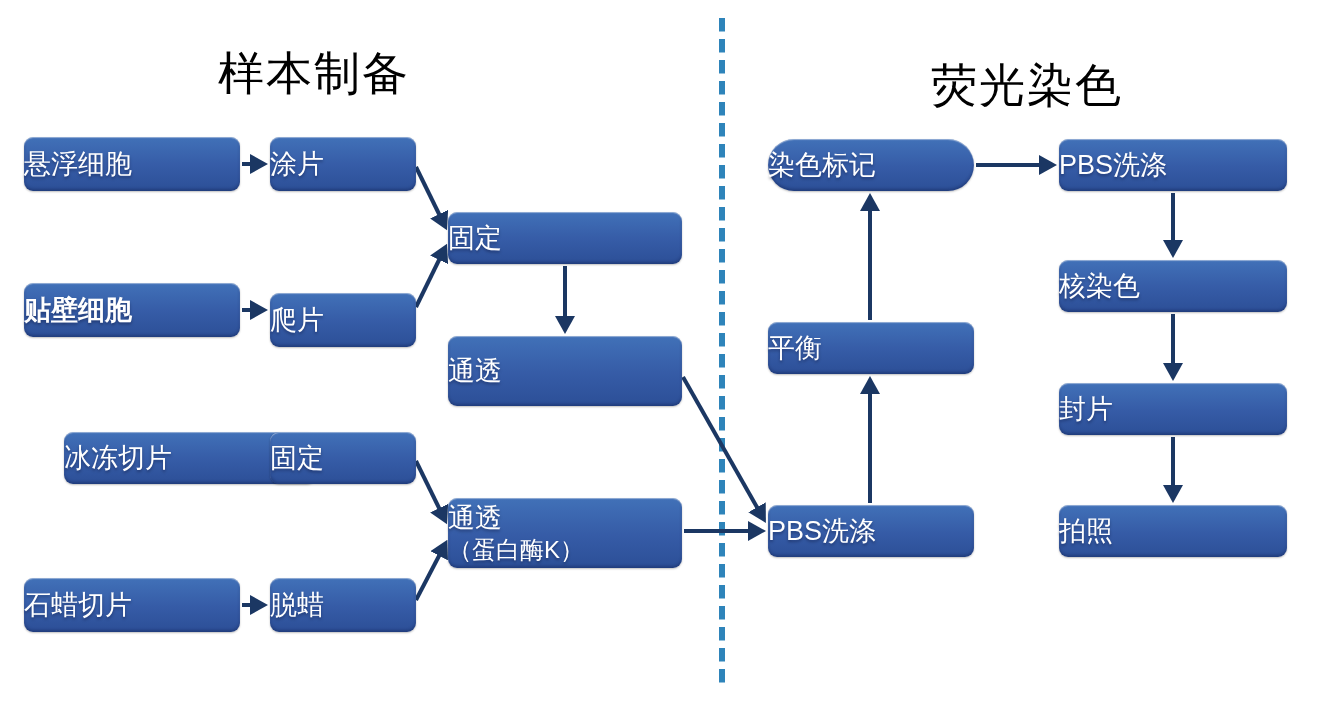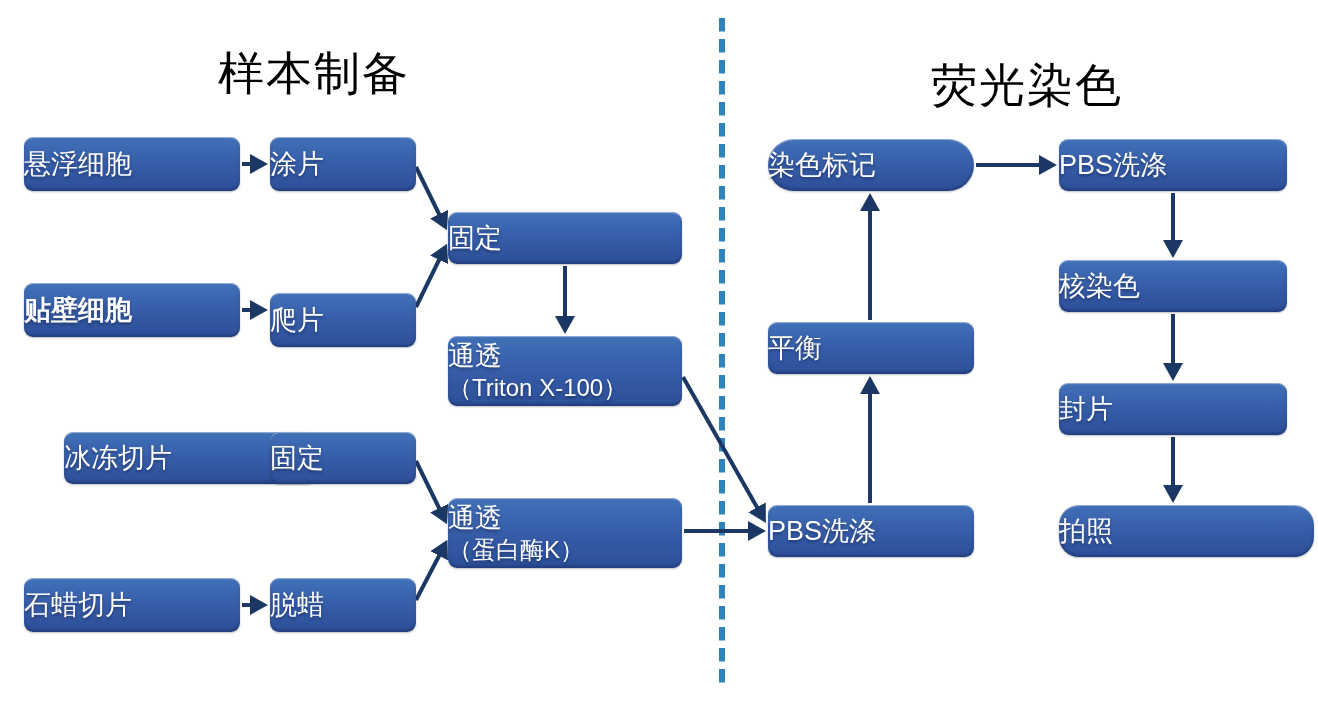--- a/index.html
+++ b/index.html
@@ -35,21 +35,21 @@
   .n8 {left:270px; top:432px; width:146px; height:52px;}
   .n9 {left:24px;  top:578px; width:216px; height:54px;}
   .n10{left:270px; top:578px; width:146px; height:54px;}
   .n11{left:448px; top:498px; width:234px; height:70px;}
   .n12{left:768px; top:505px; width:206px; height:52px;}
   .n13{left:768px; top:322px; width:206px; height:52px;}
   .n14{left:768px; top:139px; width:206px; height:52px;border-radius:26px;}
   .n15{left:1059px;top:139px; width:228px; height:52px;}
   .n16{left:1059px;top:260px; width:228px; height:52px;}
   .n17{left:1059px;top:383px; width:228px; height:52px;}
-  .n18{left:1059px;top:505px; width:255px; height:52px;border-radius:20px;}
+  .n18{left:1059px;top:505px; width:228px; height:52px;}
   .overlay{position:absolute;left:0;top:0;width:1318px;height:707px;}
   .edge{stroke:var(--c-arrow,#1B3763);stroke-width:4;fill:none;}
   .divider{stroke:var(--c-divider,#2E84BA);stroke-width:6;stroke-dasharray:13.5 7.5;fill:none;}
   .ah{fill:var(--c-arrow,#1B3763);}
 </style>
 </head>
 <body>
 
 <div class="canvas">
 
@@ -92,21 +92,20 @@
     <span>贴壁细胞</span>
   </div>
   <div class="node n4">
     <span>爬片</span>
   </div>
   <div class="node n5">
     <span>固定</span>
   </div>
   <div class="node n6">
     <span>通透</span>
-    <span class="sub">（Triton X-100）</span>
   </div>
   <div class="node n7">
     <span>冰冻切片</span>
   </div>
   <div class="node n8">
     <span>固定</span>
   </div>
   <div class="node n10">
     <span>脱蜡</span>
   </div>

